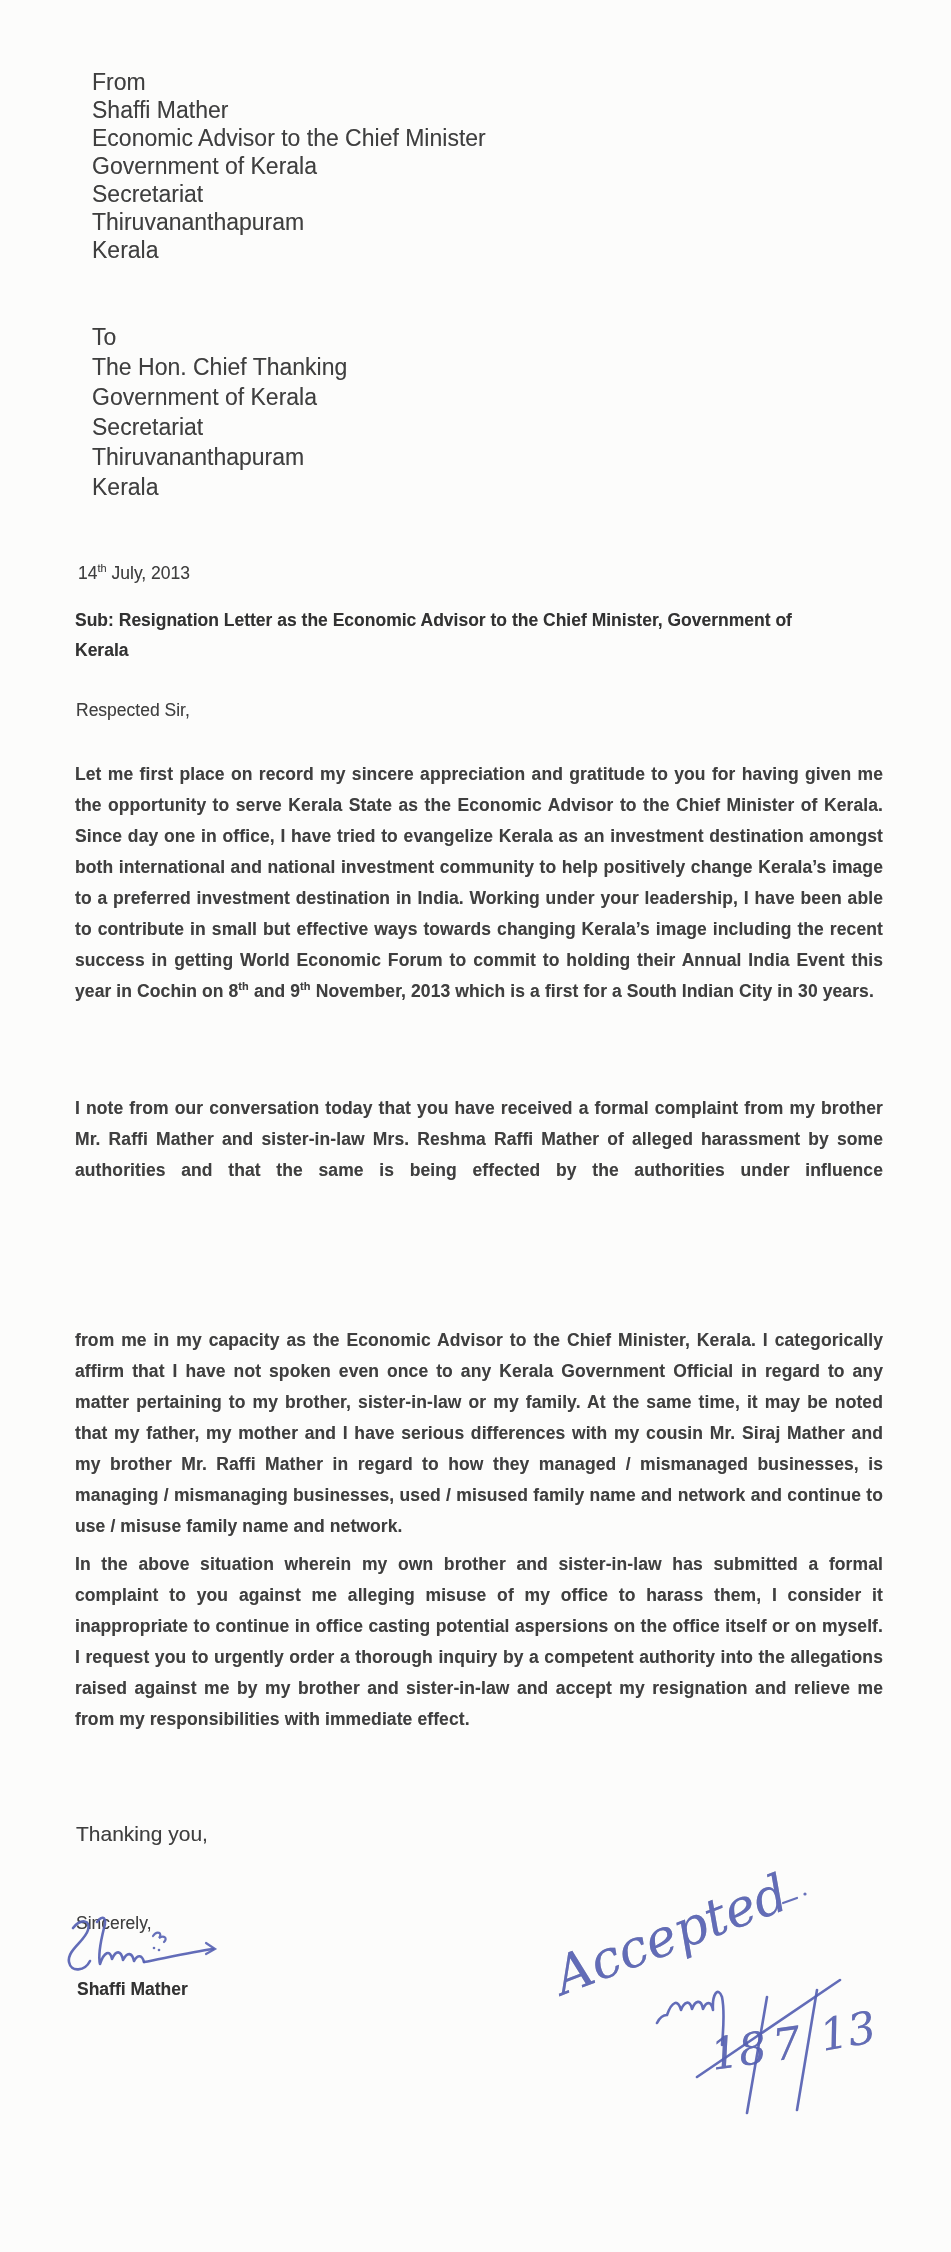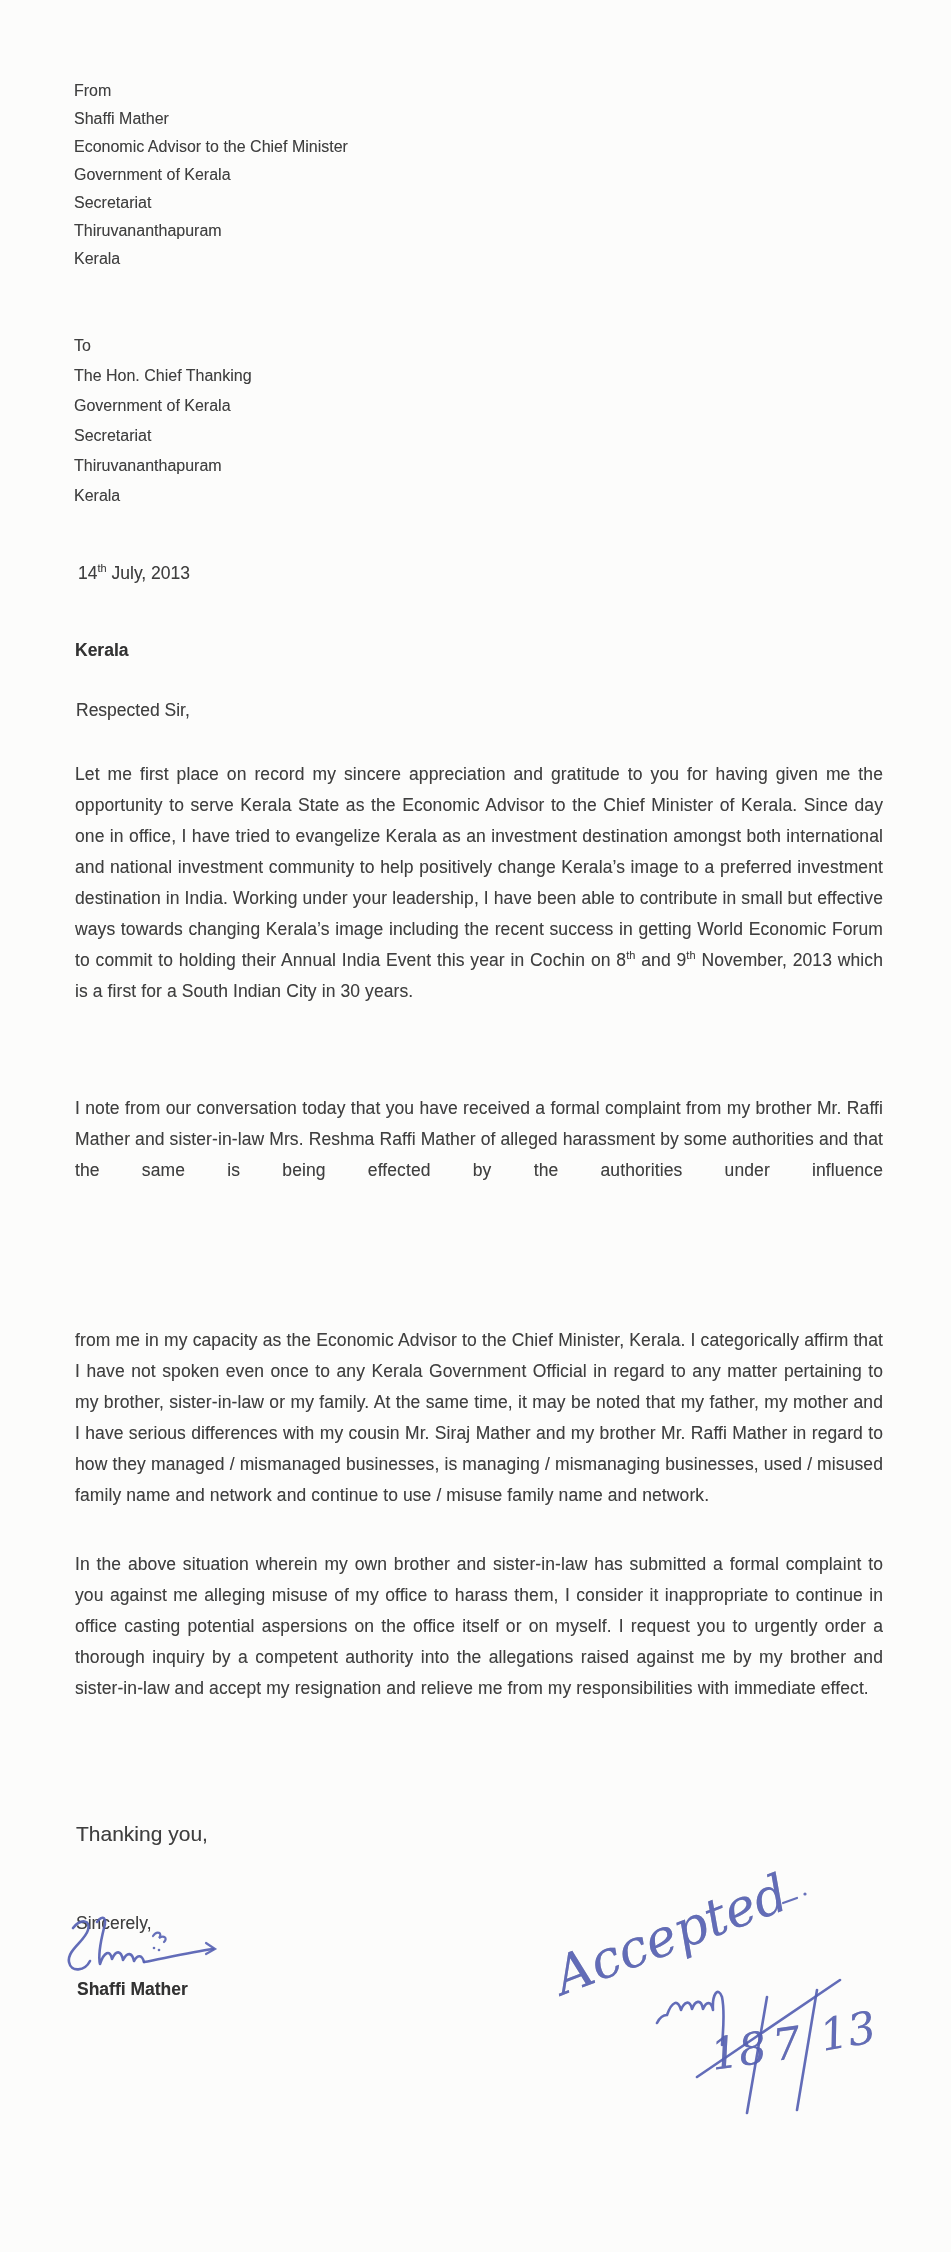--- a/index.html
+++ b/index.html
@@ -7,36 +7,37 @@
     position: relative;
     width: 951px;
     height: 2252px;
     background: #fcfcfb;
     font-family: "Liberation Sans", sans-serif;
     color: #3f3f3f;
     overflow: hidden;
     text-shadow: 0 0 0.6px rgba(70,70,70,0.38);
   }
   .abs { position: absolute; }
-  .addr { left: 74px; font-size: 16px; margin-top: 9px; }
+  .addr { left: 92px; font-size: 23px; }
   .addr div { line-height: 28px; }
   .addr.to div { line-height: 30px; }
   .dateline { left: 78px; top: 543px; font-size: 17.5px; margin-top: 20px; }
   sup { font-size: 11px; line-height: 0; vertical-align: super; }
   .subject {
     left: 75px; top: 605px; width: 815px;
     font-size: 17.5px; font-weight: bold; color: #323232;
     line-height: 30px;
   }
   .salutation { left: 76px; top: 700px; font-size: 17.5px; }
   .para {
     left: 75px; width: 808px;
     font-size: 17.5px; line-height: 31px;
     text-align: justify;
     letter-spacing: 0.1px;
+    font-weight: bold;
   }
   .para.force-justify { text-align-last: justify; margin-top: 20px; }
   .p1 { top: 759px; }
   .p2a { top: 1073px; }
   .p2b { top: 1325px; }
   .p3 { top: 1549px; }
   .thanks { left: 76px; top: 1822px; font-size: 21px; }
   .sincerely { left: 76px; top: 1884px; font-size: 17.5px; margin-top: 29px; }
   .signatory { left: 77px; top: 1979px; font-size: 17.5px; font-weight: bold; color: #323232; }
   .sig-svg { left: 57px; top: 1914px; }
@@ -67,21 +68,21 @@
     <div>Secretariat</div>
     <div>Thiruvananthapuram</div>
     <div>Kerala</div>
   </div>
 
   <div class="abs dateline">
     <span>14</span><sup>th</sup><span> July, 2013</span>
   </div>
 
   <div class="abs subject">
-    <br>
+    <span>Sub: Resignation Letter as the Economic Advisor to the Chief Minister, Government of</span><br>
     <span>Kerala</span>
   </div>
 
   <div class="abs salutation">Respected Sir,</div>
 
   <div class="abs para p1">
     <span>Let me first place on record my sincere appreciation and gratitude to you for having given me the opportunity to serve Kerala State as the Economic Advisor to the Chief Minister of Kerala. Since day one in office, I have tried to evangelize Kerala as an investment destination amongst both international and national investment community to help positively change Kerala’s image to a preferred investment destination in India. Working under your leadership, I have been able to contribute in small but effective ways towards changing Kerala’s image including the recent success in getting World Economic Forum to commit to holding their Annual India Event this year in Cochin on 8</span><sup>th</sup><span> and 9</span><sup>th</sup><span> November, 2013 which is a first for a South Indian City in 30 years.</span>
   </div>
 
   <div class="abs para p2a force-justify">I note from our conversation today that you have received a formal complaint from my brother Mr. Raffi Mather and sister-in-law Mrs. Reshma Raffi Mather of alleged harassment by some authorities and that the same is being effected by the authorities under influence</div>

